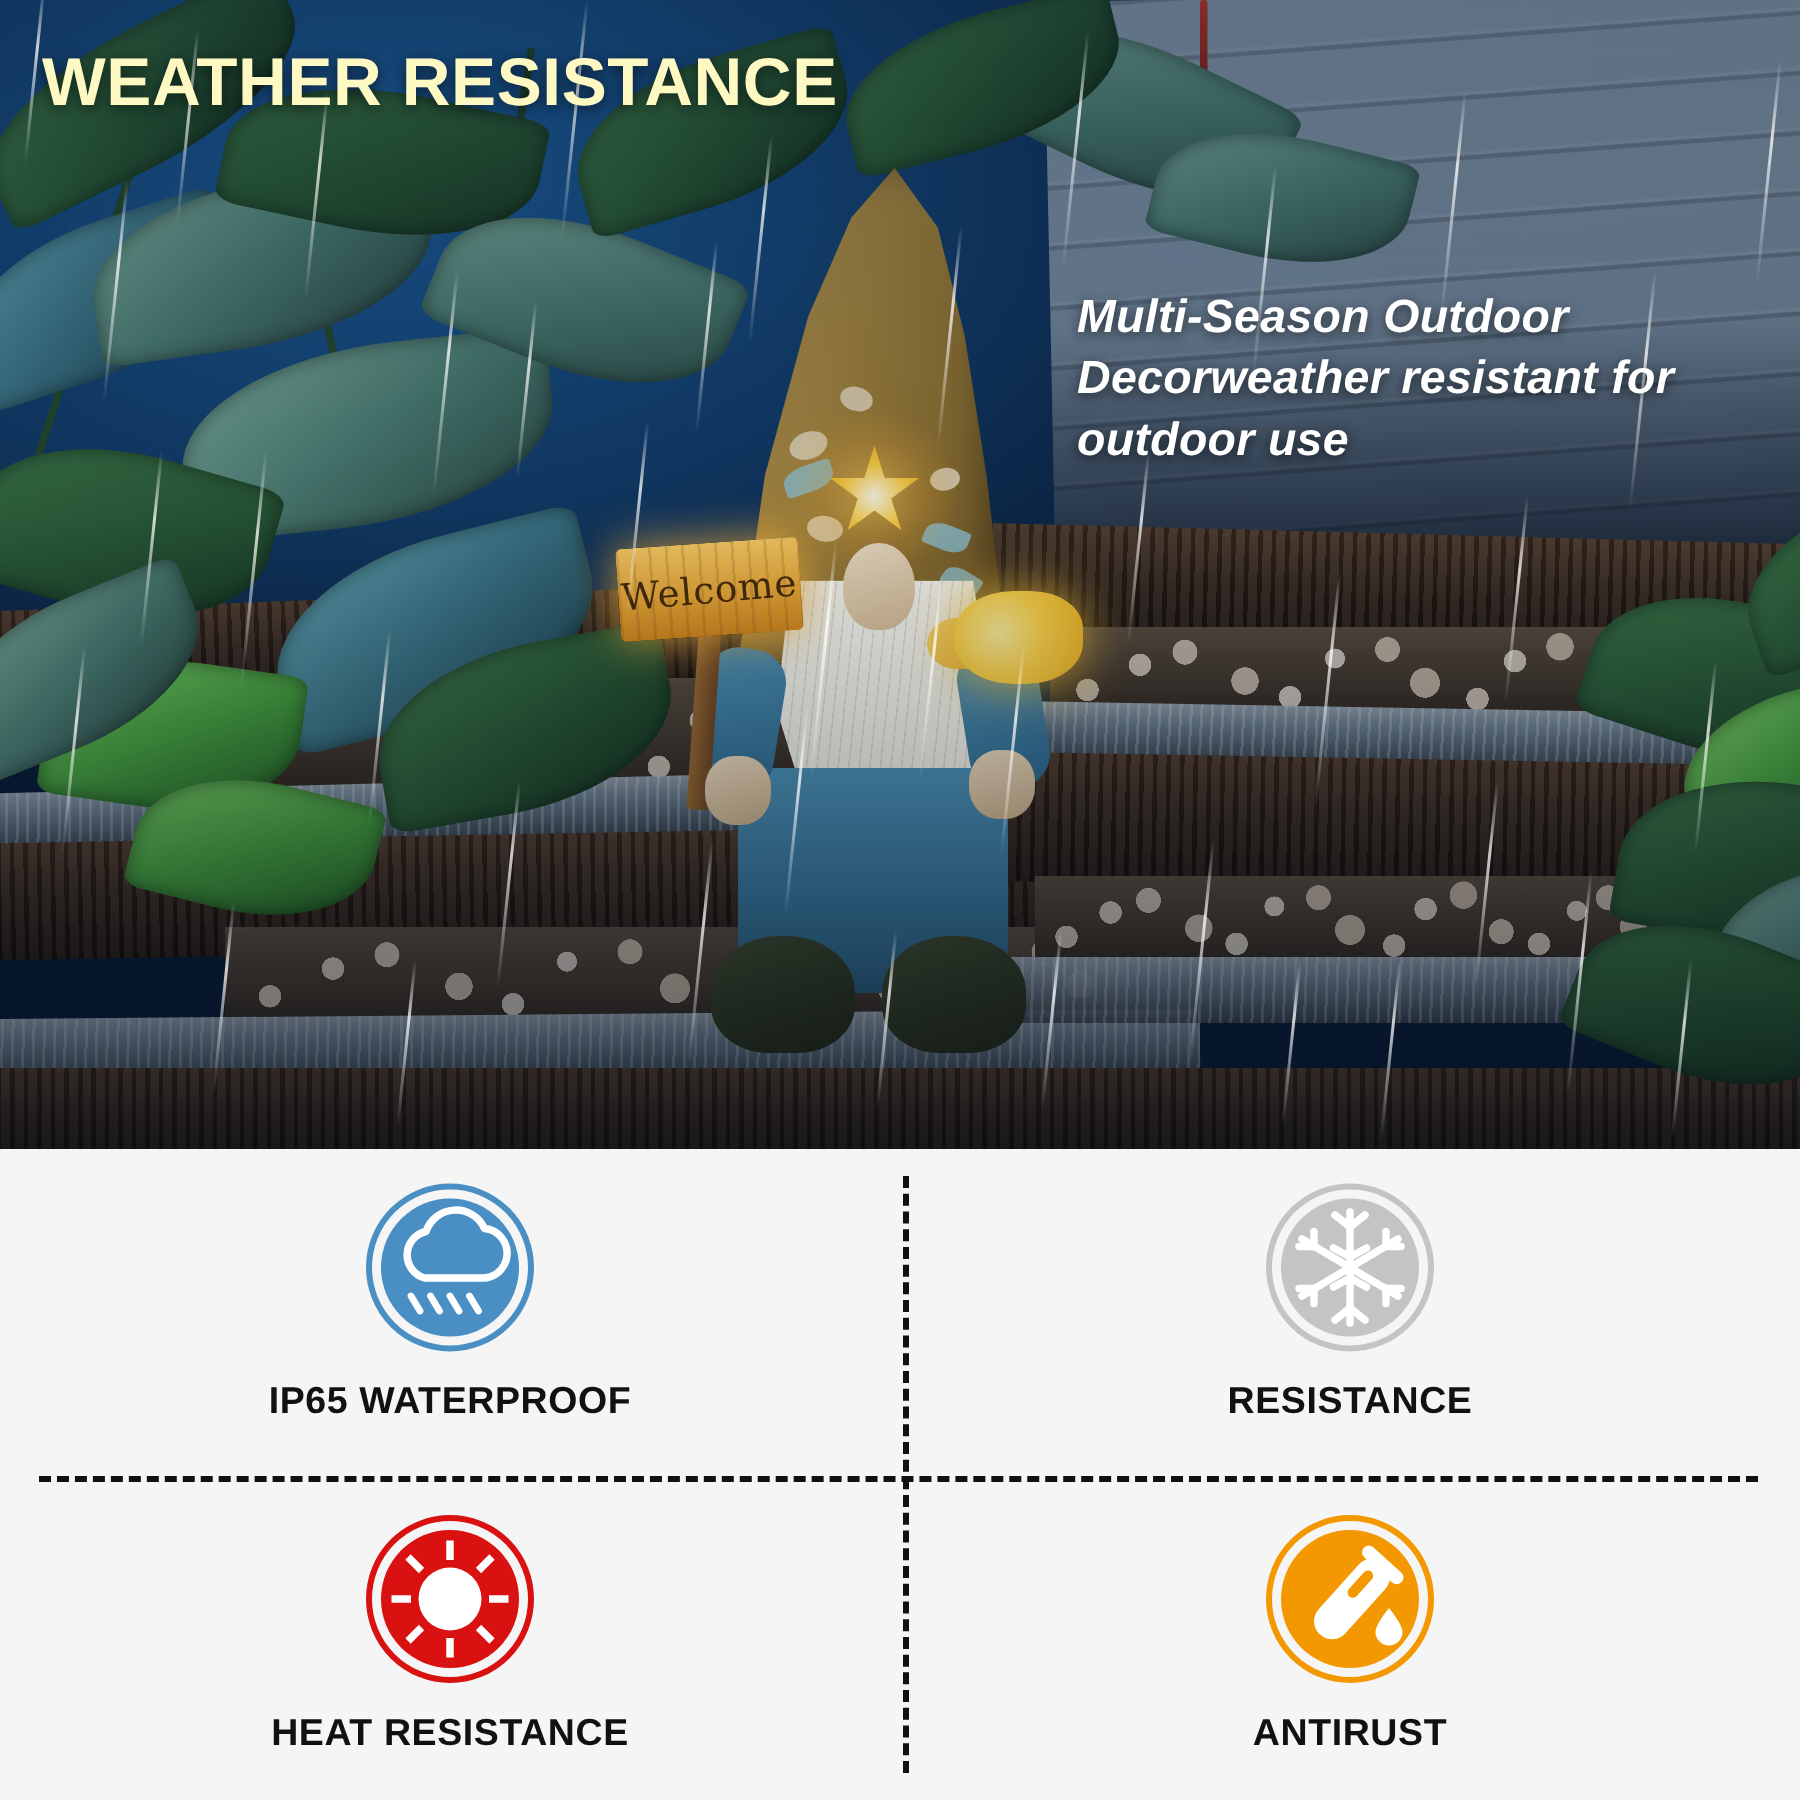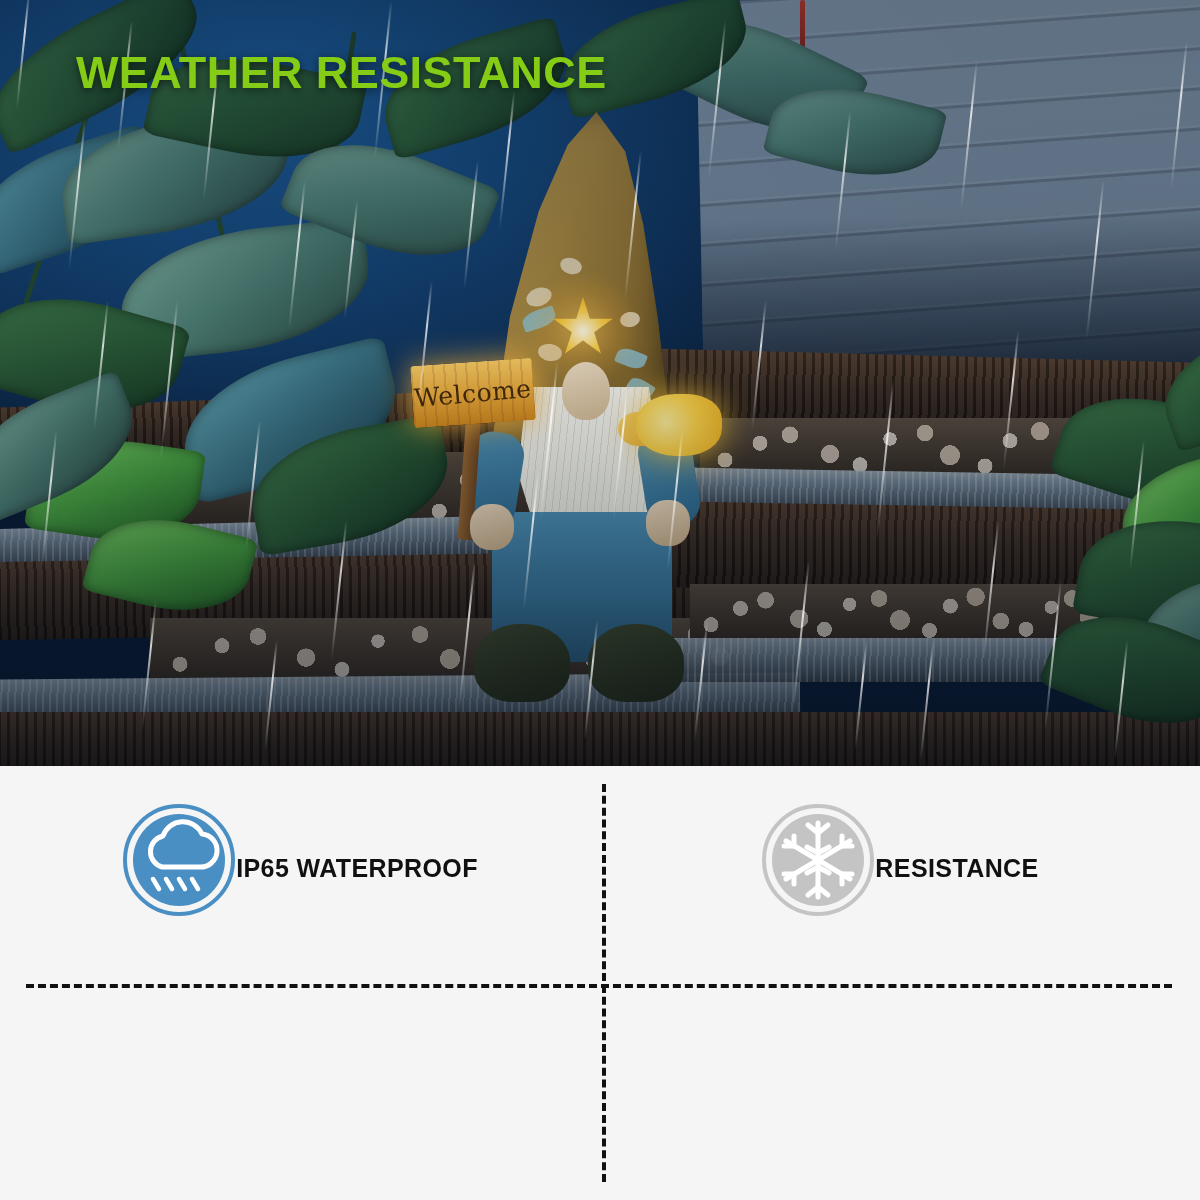--- a/index.html
+++ b/index.html
@@ -195,44 +195,43 @@
     box-shadow:0 0 34px rgba(255,200,60,.9);
   }
   .lantern-spout {
     position:absolute; left:188px; top:300px; width:40px; height:34px;
     background:linear-gradient(120deg,#ffdf6f,#eeab25);
     border-radius:50% 20% 20% 50%;
   }
 
   
   .headline {
-    position:absolute; left:28px; top:46px; width:640px;
-    color:#84cc16; font-size:45px; font-weight:bold; line-height:1.18;
+    position:absolute; left:28px; top:28px; width:640px;
+    color:#fef9c3; font-size:45px; font-weight:bold; line-height:1.18;
     letter-spacing:.4px;
     text-shadow:0 2px 9px rgba(0,0,0,.55);
-    margin-left:48px;
   }
   .headline .l2 { display:block; }
   .blurb {
     position:absolute; left:718px; top:190px; width:470px;
     color:#ffffff; font-size:31px; font-weight:bold; font-style:italic;
     line-height:1.33; letter-spacing:.2px;
     text-shadow:0 2px 8px rgba(0,0,0,.6);
   }
 
   
   .features {
     position:absolute; left:0; top:766px; width:1200px; height:434px;
     background:#f5f5f5;
   }
   .grid {
     position:absolute; inset:0;
     display:grid; grid-template-columns:1fr 1fr; grid-template-rows:1fr 1fr;
   }
-  .cell { display:flex; flex-direction:row; align-items:center; justify-content:center; }
+  .cell { display:flex; flex-direction:column; align-items:center; justify-content:center; }
   .cell.tl { padding-bottom:12px; }
   .cell.tr { padding-bottom:12px; }
   .cell.bl { padding-bottom:4px; }
   .cell.br { padding-bottom:4px; }
 
   .vdash {
     position:absolute; left:602px; top:18px; width:0; height:398px;
     border-left:4px dashed #111111;
   }
   .hdash {
@@ -378,20 +377,25 @@
     <span style="left:990px;  top:520px; height:140px;"></span>
     <span style="left:1120px; top:640px; height:120px;"></span>
     <span style="left:100px;  top:300px; height:130px;"></span>
     <span style="left:530px;  top:470px; height:140px;"></span>
   </div>
 
   <div class="headline">
     <span>WEATHER RESISTANCE</span>
   </div>
 
+  <div class="blurb">
+    <span>Multi-Season Outdoor</span>
+    <span>Decorweather resistant</span>
+    <span>for outdoor use</span>
+  </div>
 </div>
 
 <div class="features">
   <div class="grid">
 
     <div class="cell tl">
       <div class="icon-wrap">
         <div class="ring">
           <svg width="114" height="114" viewBox="0 0 114 114">
             <circle cx="57" cy="57" r="54" fill="none" stroke="#4a8fc4" stroke-width="4"></circle>
@@ -435,18 +439,57 @@
                 <line x1="57" y1="50" x2="68" y2="44"></line>
               <line x1="57" y1="64" x2="46" y2="70"></line>
                 <line x1="57" y1="64" x2="68" y2="70"></line>
             </g>
           </svg>
         </div>
       </div>
       <div class="flabel">RESISTANCE</div>
     </div>
 
-
+    <div class="cell bl">
+      <div class="icon-wrap">
+        <div class="ring">
+          <svg width="114" height="114" viewBox="0 0 114 114">
+            <circle cx="57" cy="57" r="54" fill="none" stroke="#d91111" stroke-width="4"></circle>
+            <circle cx="57" cy="57" r="46" fill="#d91111"></circle>
+            <circle cx="57" cy="57" r="21" fill="#ffffff"></circle>
+            <g stroke="#ffffff" stroke-width="5" stroke-linecap="butt">
+              <line x1="57" y1="18" x2="57" y2="31"></line>
+              <line x1="57" y1="83" x2="57" y2="96"></line>
+              <line x1="18" y1="57" x2="31" y2="57"></line>
+              <line x1="83" y1="57" x2="96" y2="57"></line>
+              <line x1="29" y1="29" x2="38" y2="38"></line>
+              <line x1="76" y1="76" x2="85" y2="85"></line>
+              <line x1="29" y1="85" x2="38" y2="76"></line>
+              <line x1="76" y1="38" x2="85" y2="29"></line>
+            </g>
+          </svg>
+        </div>
+      </div>
+      <div class="flabel">HEAT RESISTANCE</div>
+    </div>
+
+    <div class="cell br">
+      <div class="icon-wrap">
+        <div class="ring">
+          <svg width="114" height="114" viewBox="0 0 114 114">
+            <circle cx="57" cy="57" r="54" fill="none" stroke="#f39800" stroke-width="4"></circle>
+            <circle cx="57" cy="57" r="46" fill="#f39800"></circle>
+            <g transform="rotate(42 57 57)">
+              <rect x="46" y="24" width="24" height="64" rx="12" fill="#ffffff"></rect>
+              <rect x="41" y="21" width="34" height="9" rx="4.5" fill="#ffffff"></rect>
+              <rect x="52" y="34" width="7" height="22" rx="3.5" fill="#f39800"></rect>
+            </g>
+            <path d="M83 63 c0 0 -9 11 -9 16 a9 9 0 0 0 18 0 c0 -5 -9 -16 -9 -16 z" fill="#ffffff"></path>
+          </svg>
+        </div>
+      </div>
+      <div class="flabel">ANTIRUST</div>
+    </div>
   </div>
 
   <div class="vdash"></div>
   <div class="hdash"></div>
 </div>
 
 </body></html>

